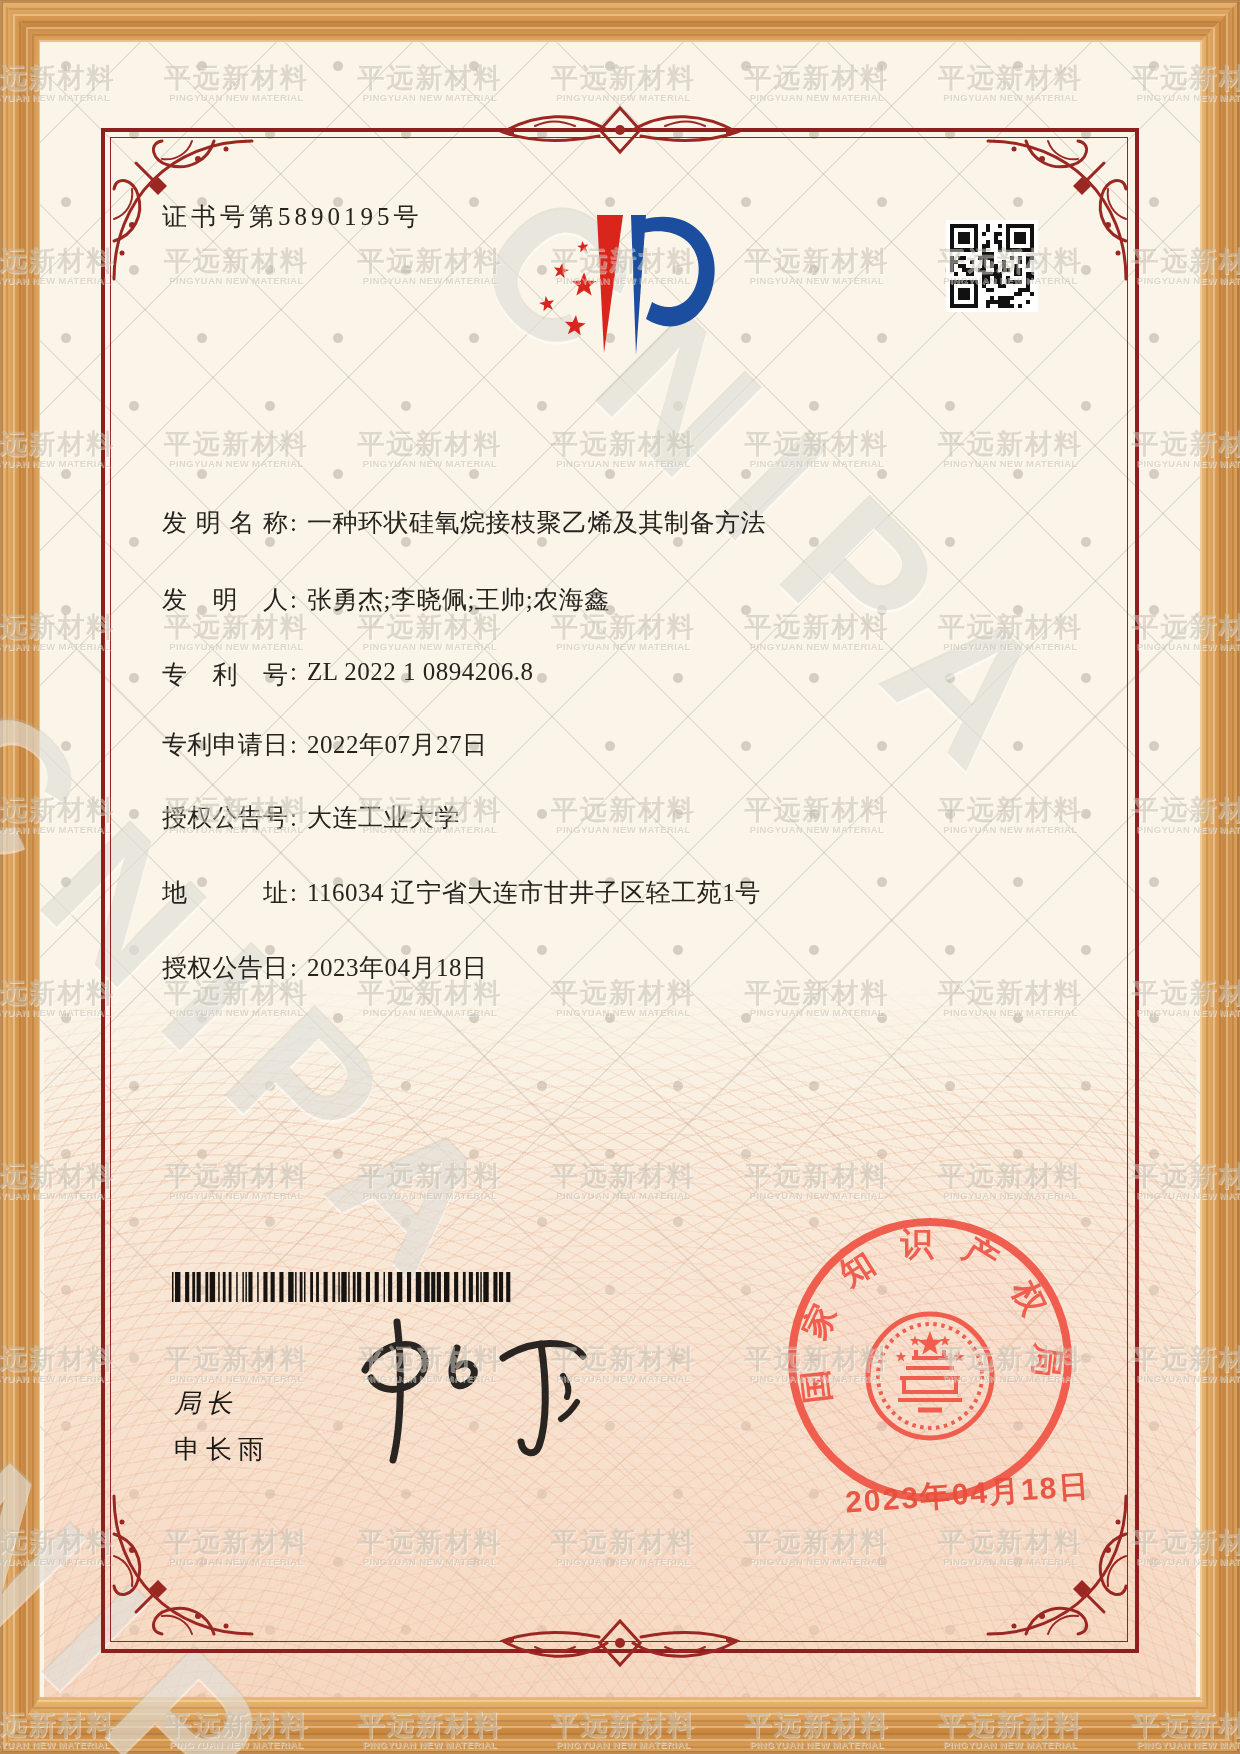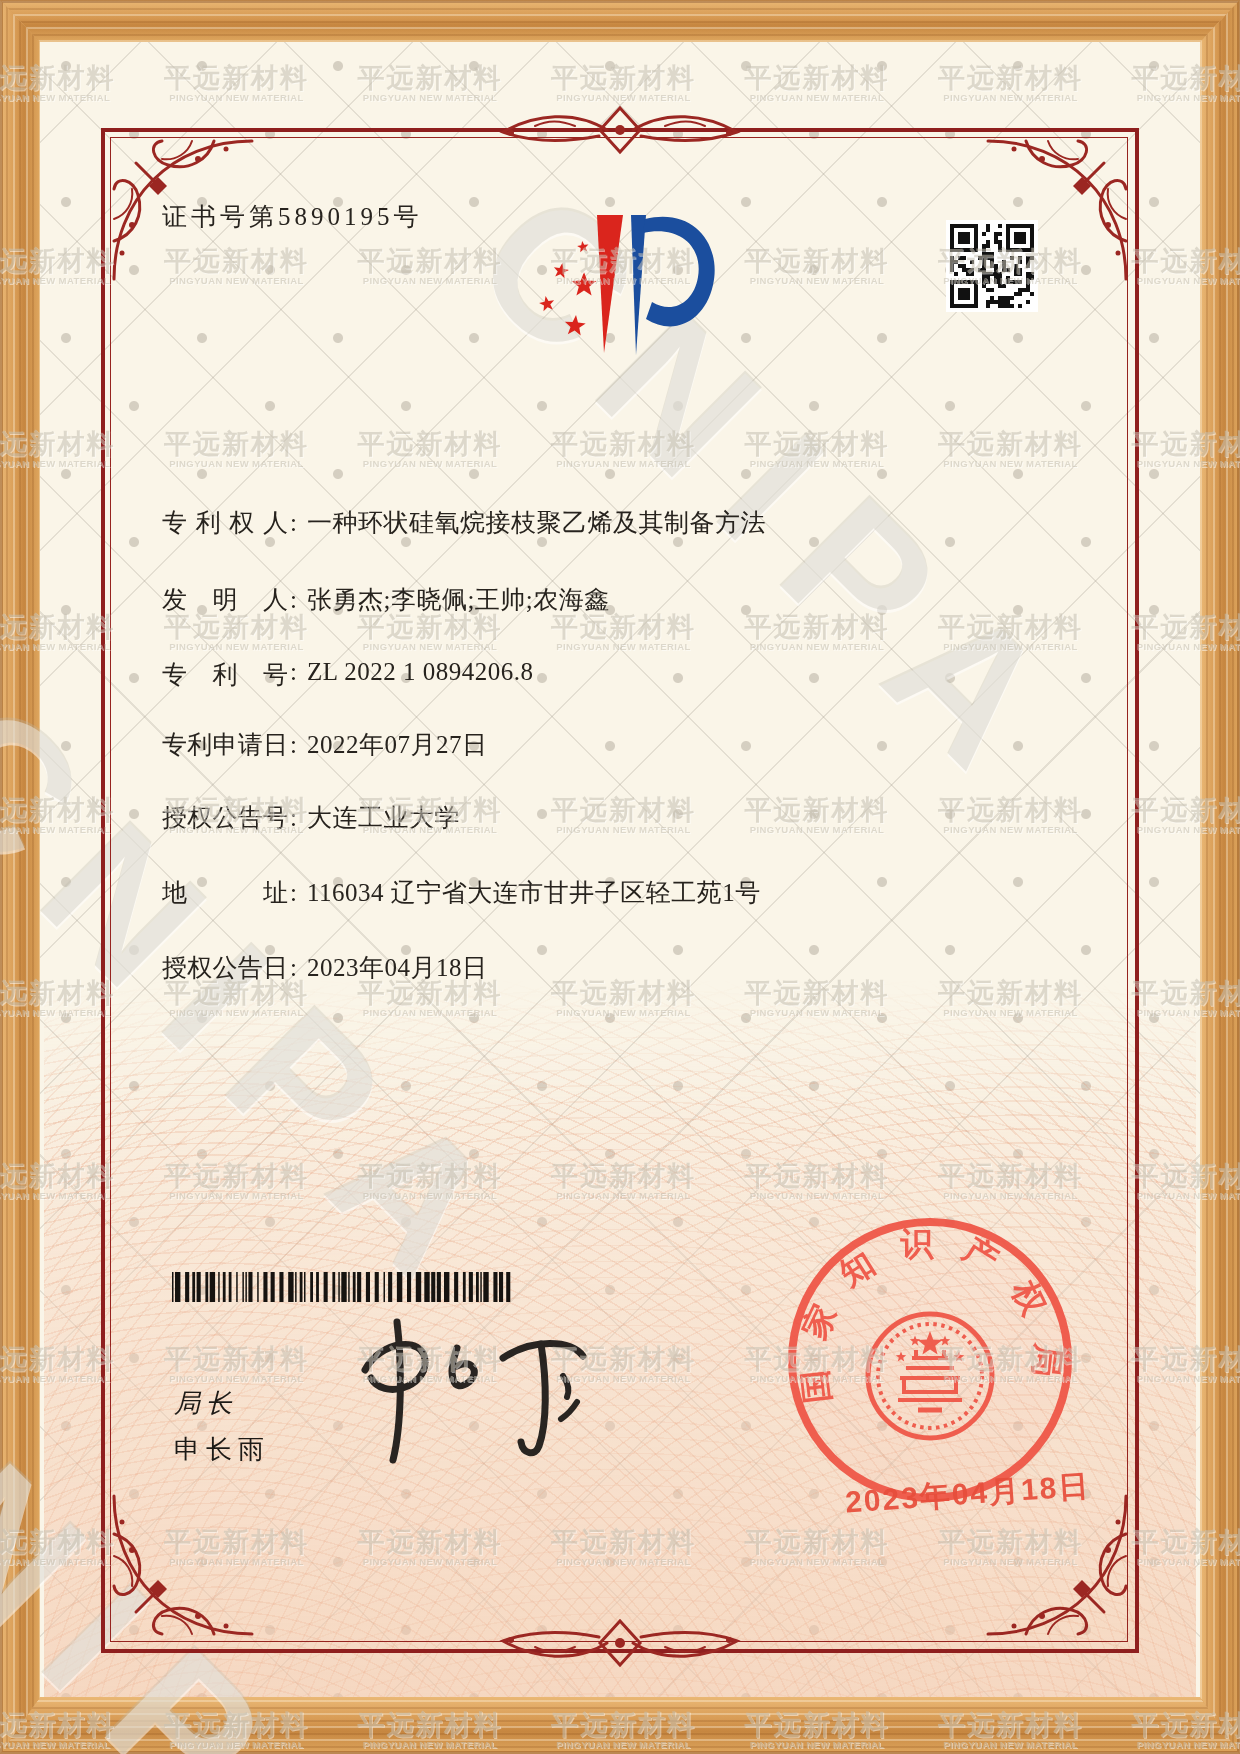--- a/index.html
+++ b/index.html
@@ -386,21 +386,21 @@
           <rect x="12" y="84" width="4" height="4" fill="#111"></rect>
           <rect x="16" y="84" width="4" height="4" fill="#111"></rect>
           <rect x="20" y="84" width="4" height="4" fill="#111"></rect>
           <rect x="24" y="84" width="4" height="4" fill="#111"></rect>
           <rect x="28" y="84" width="4" height="4" fill="#111"></rect>
         </svg>
     </div>
 
 
     <div id="fields">
-        <div class="field-row" style="top: 506px;"><span class="flabel">专利权人</span><span class="fcolon">:</span><span class="fvalue">一种环状硅氧烷接枝聚乙烯及其制备方法</span></div>
+        <div class="field-row" style="top: 506px;"><span class="flabel">发明名称</span><span class="fcolon">:</span><span class="fvalue">一种环状硅氧烷接枝聚乙烯及其制备方法</span></div>
         <div class="field-row" style="top: 583px;"><span class="flabel">发明人</span><span class="fcolon">:</span><span class="fvalue">张勇杰;李晓佩;王帅;农海鑫</span></div>
         <div class="field-row" style="top: 658px;"><span class="flabel">专利号</span><span class="fcolon">:</span><span class="fvalue">ZL 2022 1 0894206.8</span></div>
         <div class="field-row" style="top: 728px;"><span class="flabel">专利申请日</span><span class="fcolon">:</span><span class="fvalue">2022年07月27日</span></div>
         <div class="field-row" style="top: 801px;"><span class="flabel">授权公告号</span><span class="fcolon">:</span><span class="fvalue">大连工业大学</span></div>
         <div class="field-row" style="top: 876px;"><span class="flabel">地址</span><span class="fcolon">:</span><span class="fvalue">116034 辽宁省大连市甘井子区轻工苑1号</span></div>
       </div>
 
     <div class="grant-group" style="left:162px;top:951px;">
       <span class="flabel">授权公告日</span><span class="fcolon">:</span><span class="fvalue">2023年04月18日</span>
     </div>

